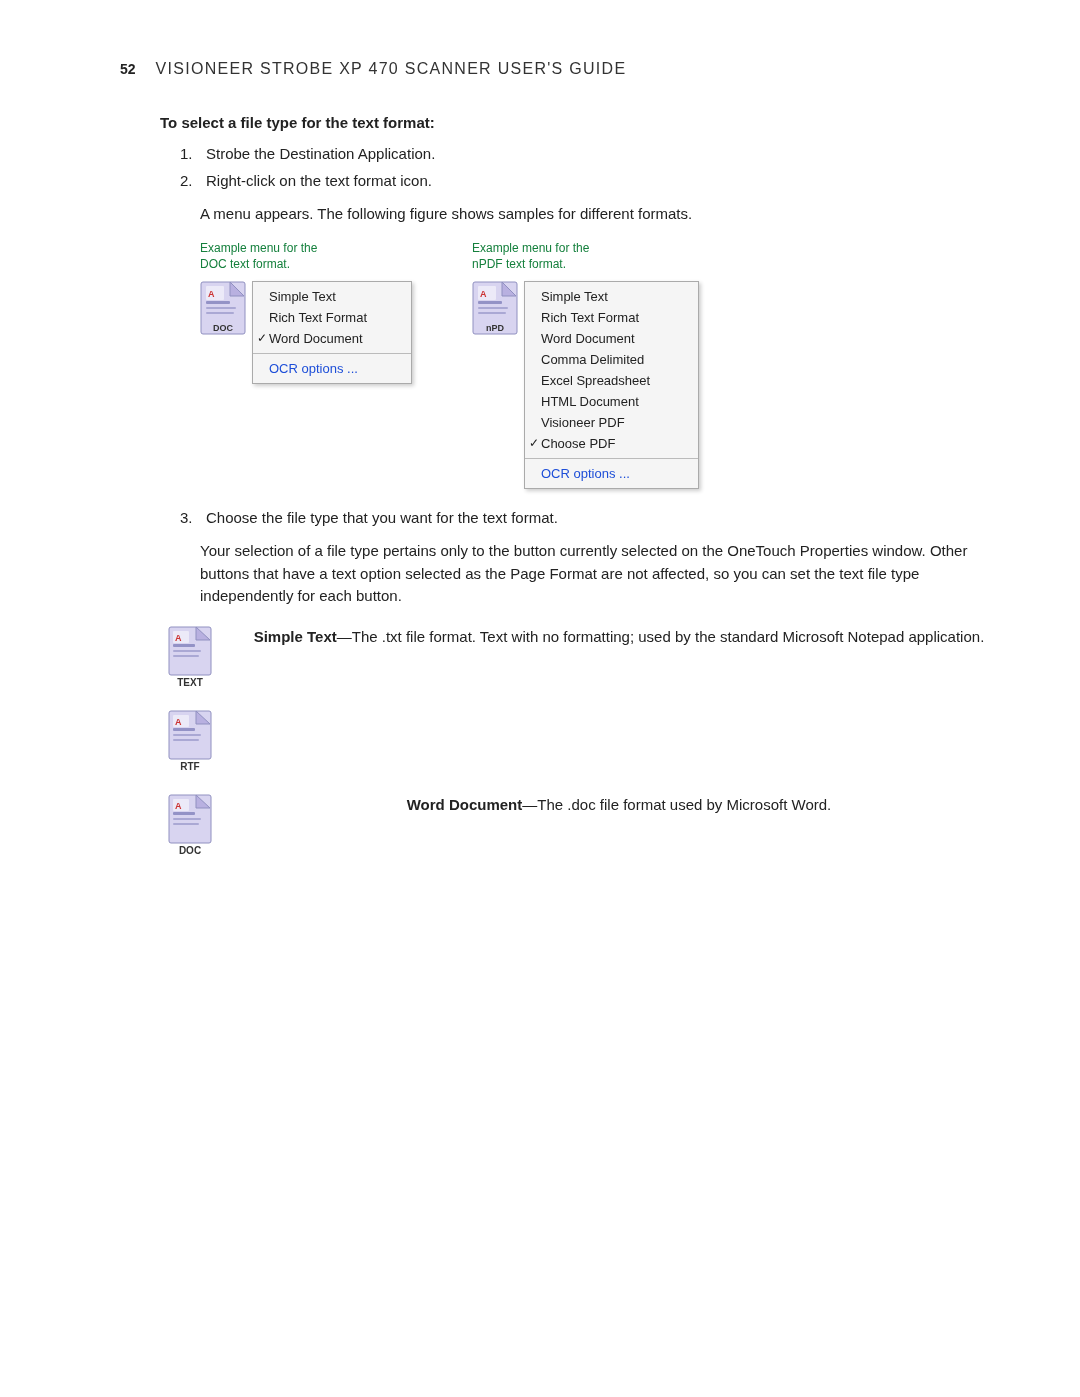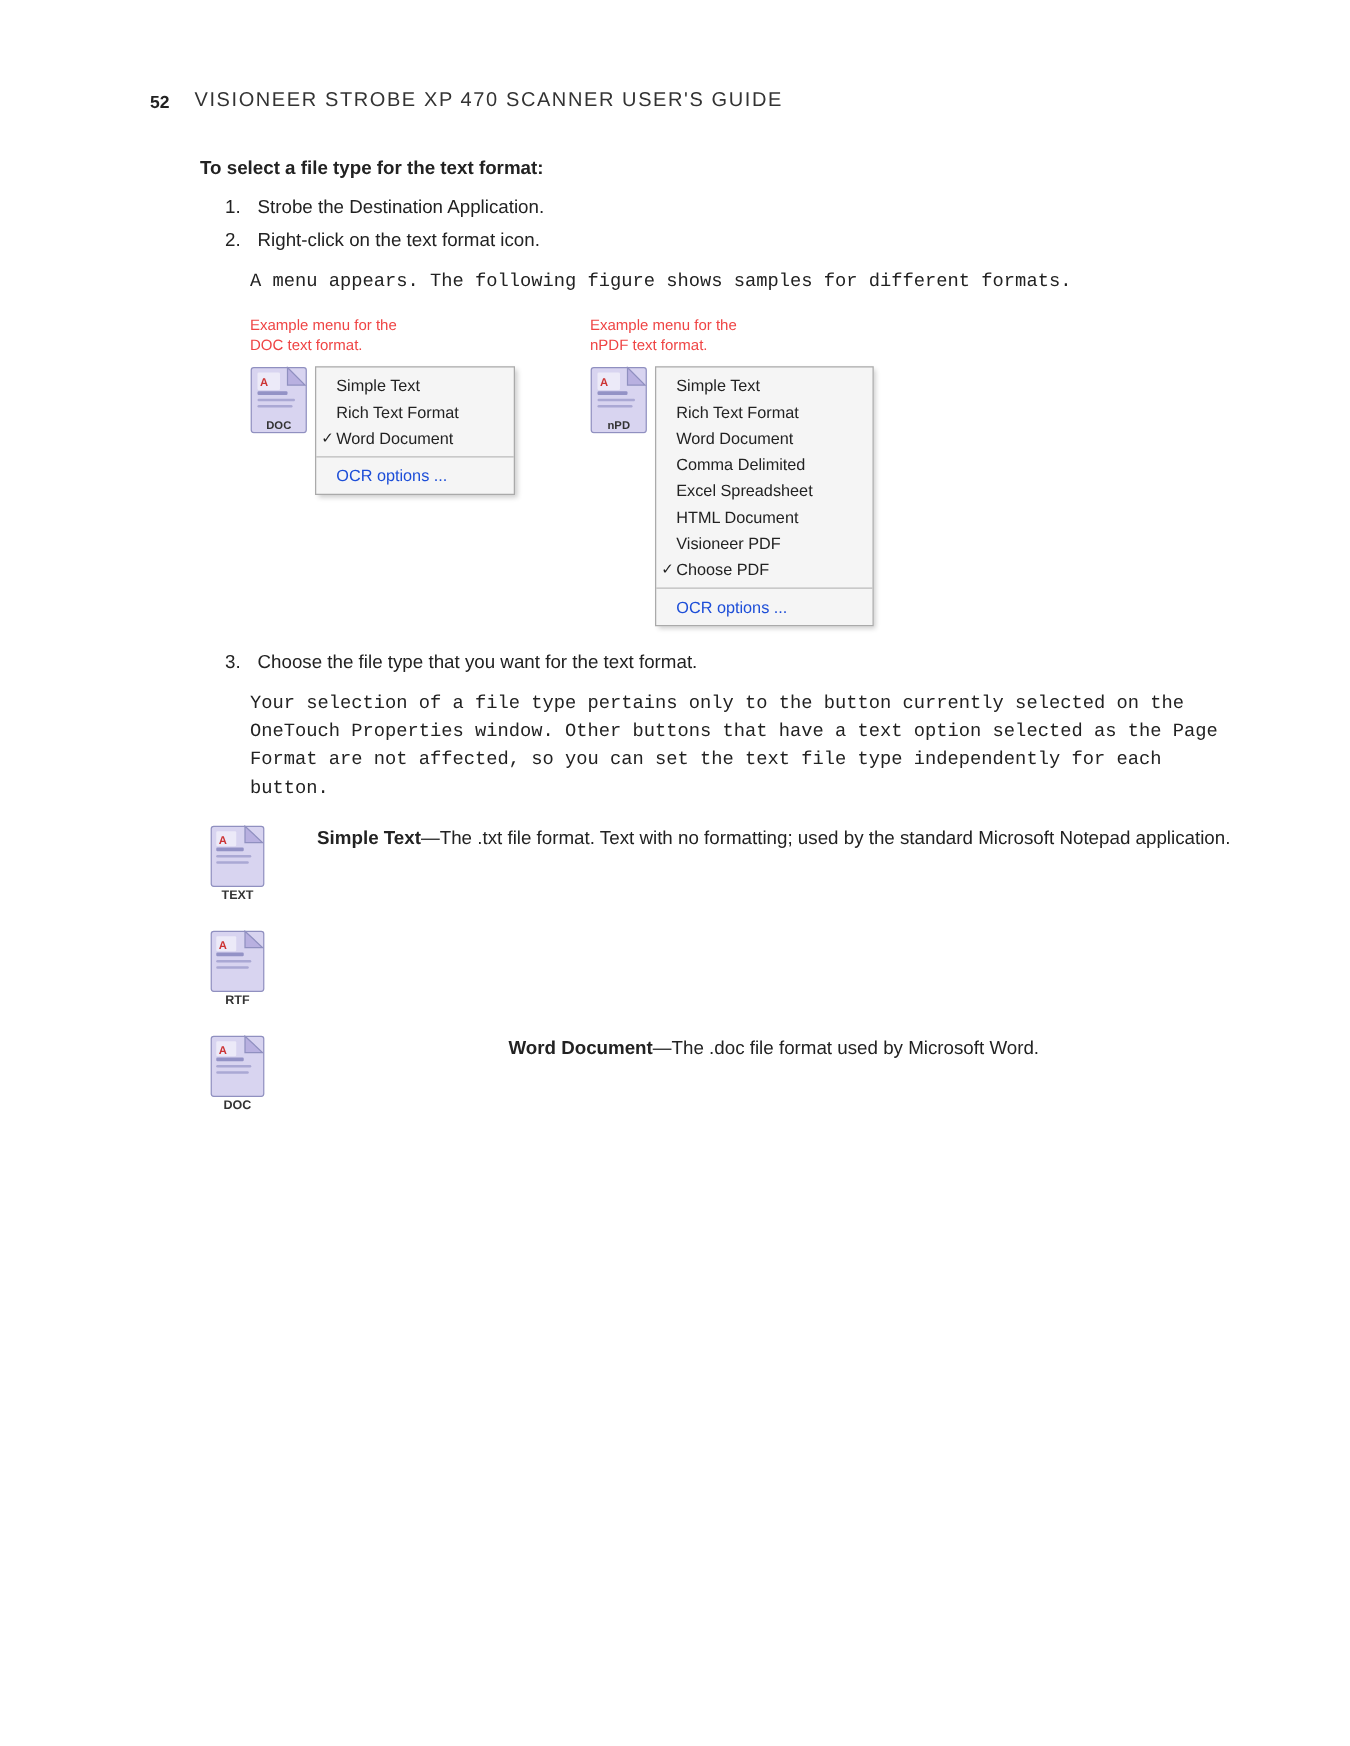--- a/index.html
+++ b/index.html
@@ -17,21 +17,20 @@
       min-height: 1397px;
       padding: 60px 80px 60px 120px;
       position: relative;
     }
 
     .page-header {
       display: flex;
       align-items: center;
       margin-bottom: 36px;
       border-bottom: none;
-      margin-top: 12px;
     }
 
     .page-number {
       font-weight: bold;
       font-size: 14px;
       margin-right: 20px;
       font-family: Arial, sans-serif;
     }
 
     .page-title-header {
@@ -66,21 +65,21 @@
       gap: 8px;
     }
 
     .numbered-item .num {
       min-width: 18px;
       font-weight: normal;
     }
 
     .body-text {
       font-size: 15px;
-      font-family: Liberation Mono, monospace;
+      font-family: Liberation Sans, sans-serif;
       margin-bottom: 14px;
       line-height: 1.5;
     }
 
     .indent-block {
       margin-left: 40px;
       margin-bottom: 18px;
     }
 
     .figures-row {
@@ -93,21 +92,21 @@
 
     .figure-col {
       display: flex;
       flex-direction: column;
       align-items: flex-start;
     }
 
     .figure-caption {
       font-size: 12px;
       font-family: Arial, sans-serif;
-      color: #ef4444;
+      color: #15803d;
       margin-bottom: 8px;
       line-height: 1.4;
     }
 
     .icon-area {
       display: flex;
       align-items: flex-start;
       gap: 4px;
     }
 

